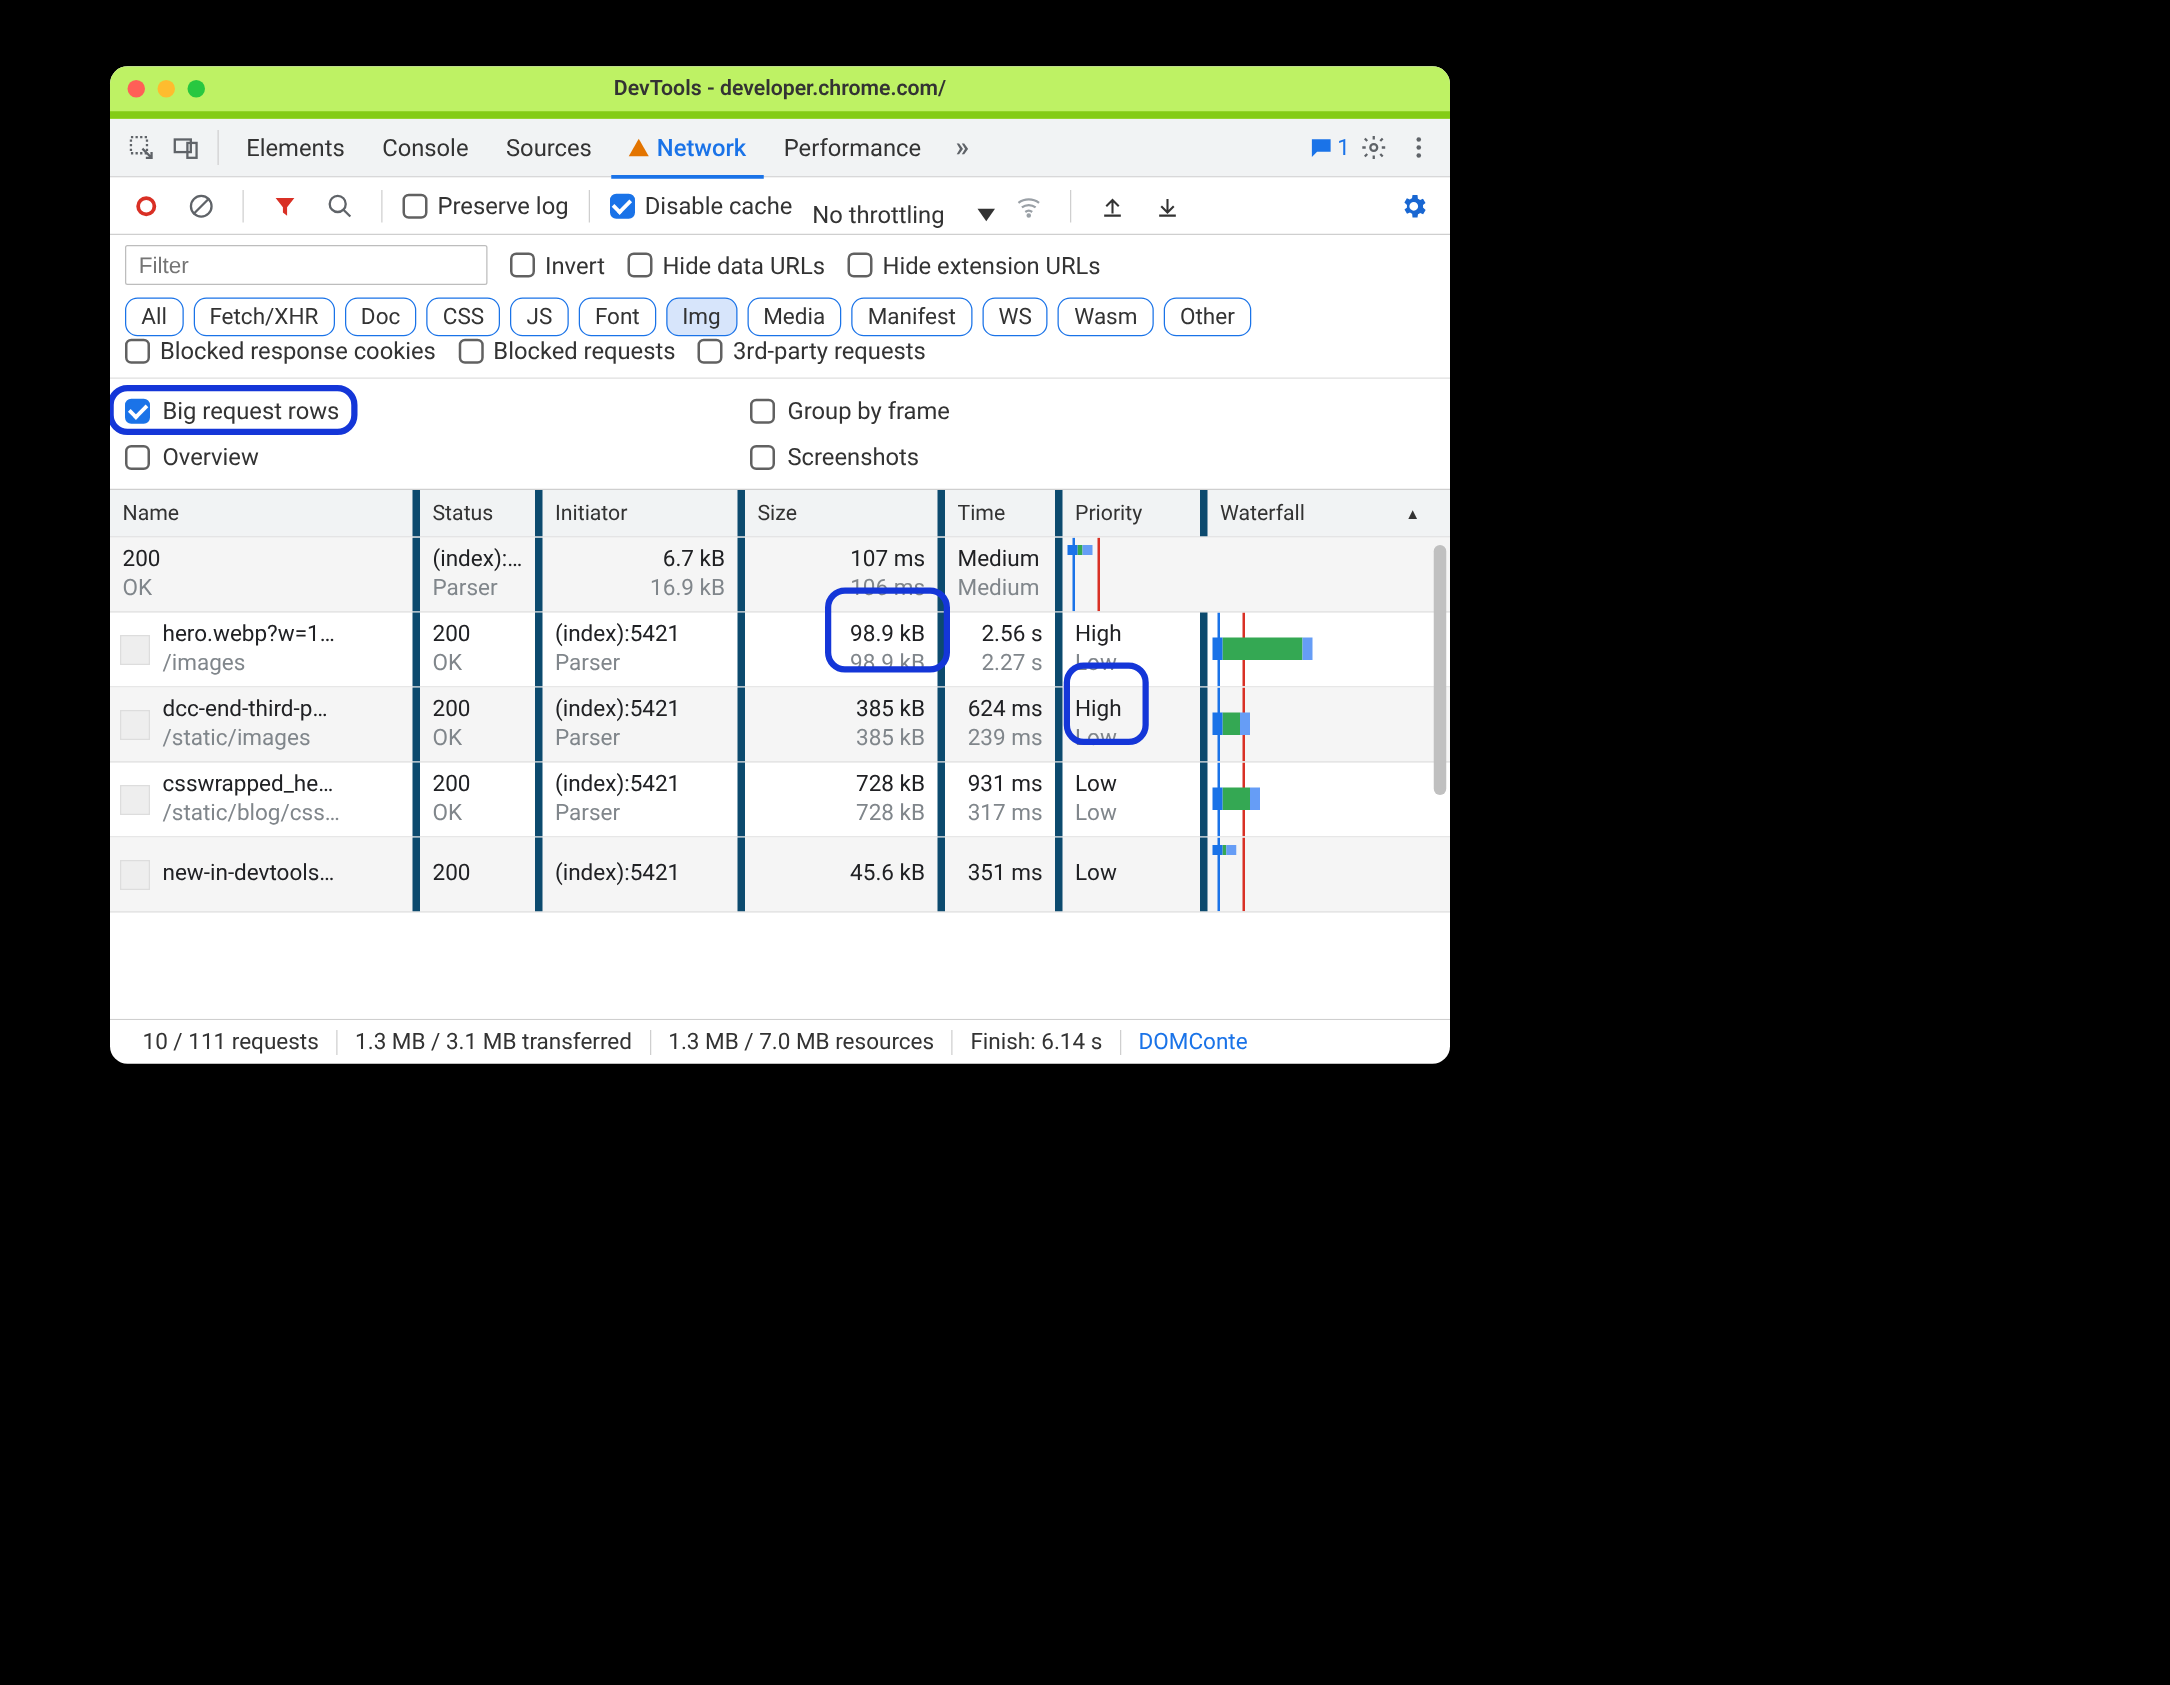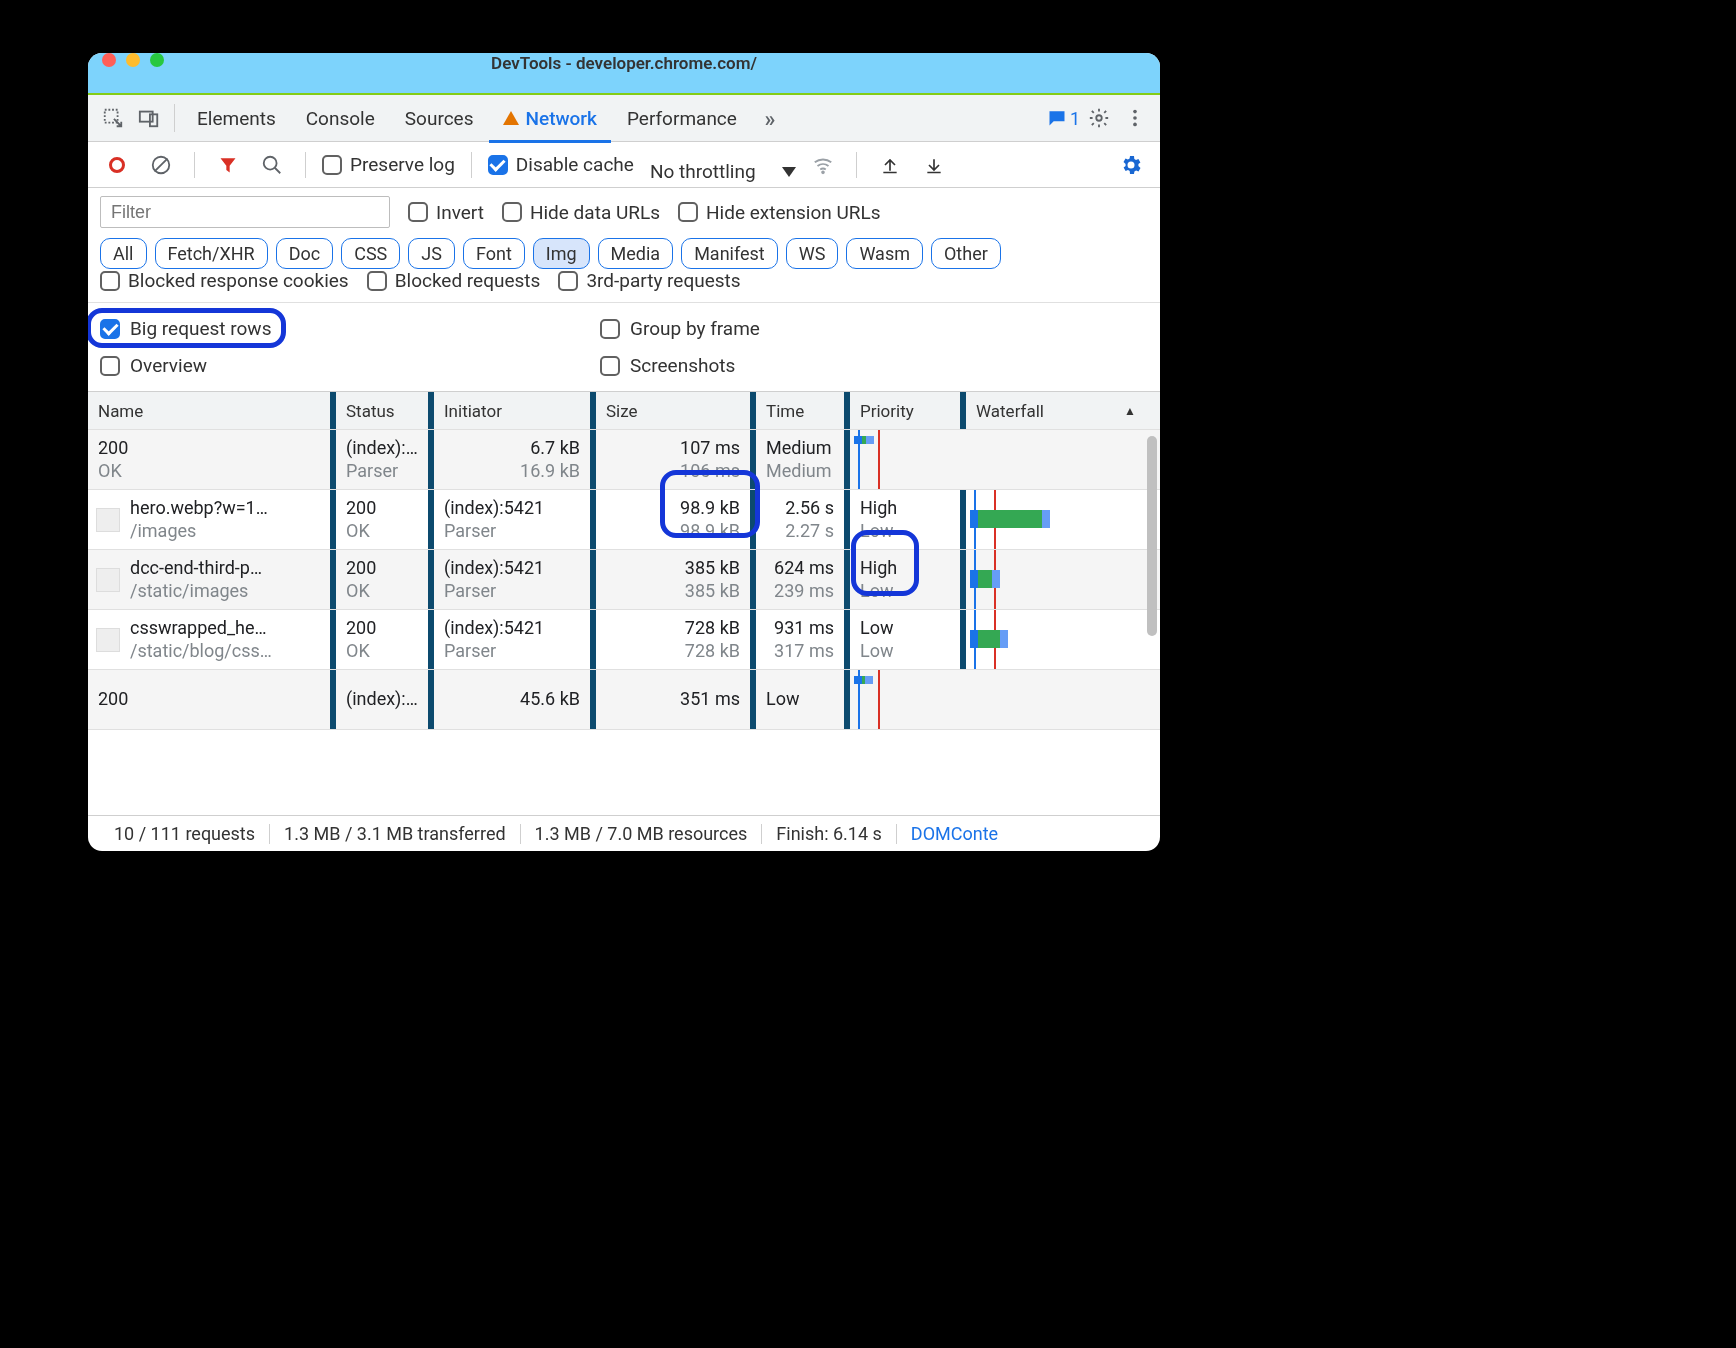--- a/index.html
+++ b/index.html
@@ -16,23 +16,24 @@
     width:1072px; height:798px;
     background:#fff;
     border-radius:14px;
     box-shadow:0 25px 55px rgba(0,0,0,.6);
     overflow:hidden;
     display:flex;
     flex-direction:column;
   }
   .titlebar {
     height:42px;
-    background:#7dd3fc;
-    border-bottom:2px solid #84cc16;
+    background:#bef264;
+    border-bottom:6px solid #84cc16;
     display:flex;
+    align-items:center;
     padding:0 14px;
     position:relative;
   }
   .traffic { display:flex; gap:10px; }
   .traffic span { width:14px; height:14px; border-radius:50%; }
   .tl-r { background:#ff5f57; }
   .tl-y { background:#febc2e; }
   .tl-g { background:#28c840; }
   .title-text { position:absolute; left:0; right:0; text-align:center; font-size:17px; font-weight:600; color:#333; }
 
@@ -596,20 +597,27 @@
     <div class="td waterfall-cell">
        <div class="wf-line-blue" style="left:8px"></div>
        <div class="wf-line-red" style="left:28px"></div>
        <div class="wf-bar " style="left:12px;width:22px;top:20px;">
          <span class="pre"></span>
                 <span class="post"></span>
        </div>
     </div>
           </div>
           <div class="trow alt">
+            <div class="td name-td">
+      <span class="file-icon"></span>
+      <div class="td-col">
+                <span class="td-top">new-in-devtools…</span>
+                <span class="td-bot"></span>
+              </div>
+    </div>
     <div class="td">
               <div class="td-col">
                 <span class="td-top">200</span>
                 <span class="td-bot"></span>
               </div>
             </div>
     <div class="td">
               <div class="td-col">
                 <span class="td-top link">(index):5421</span>
                 <span class="td-bot"></span>

